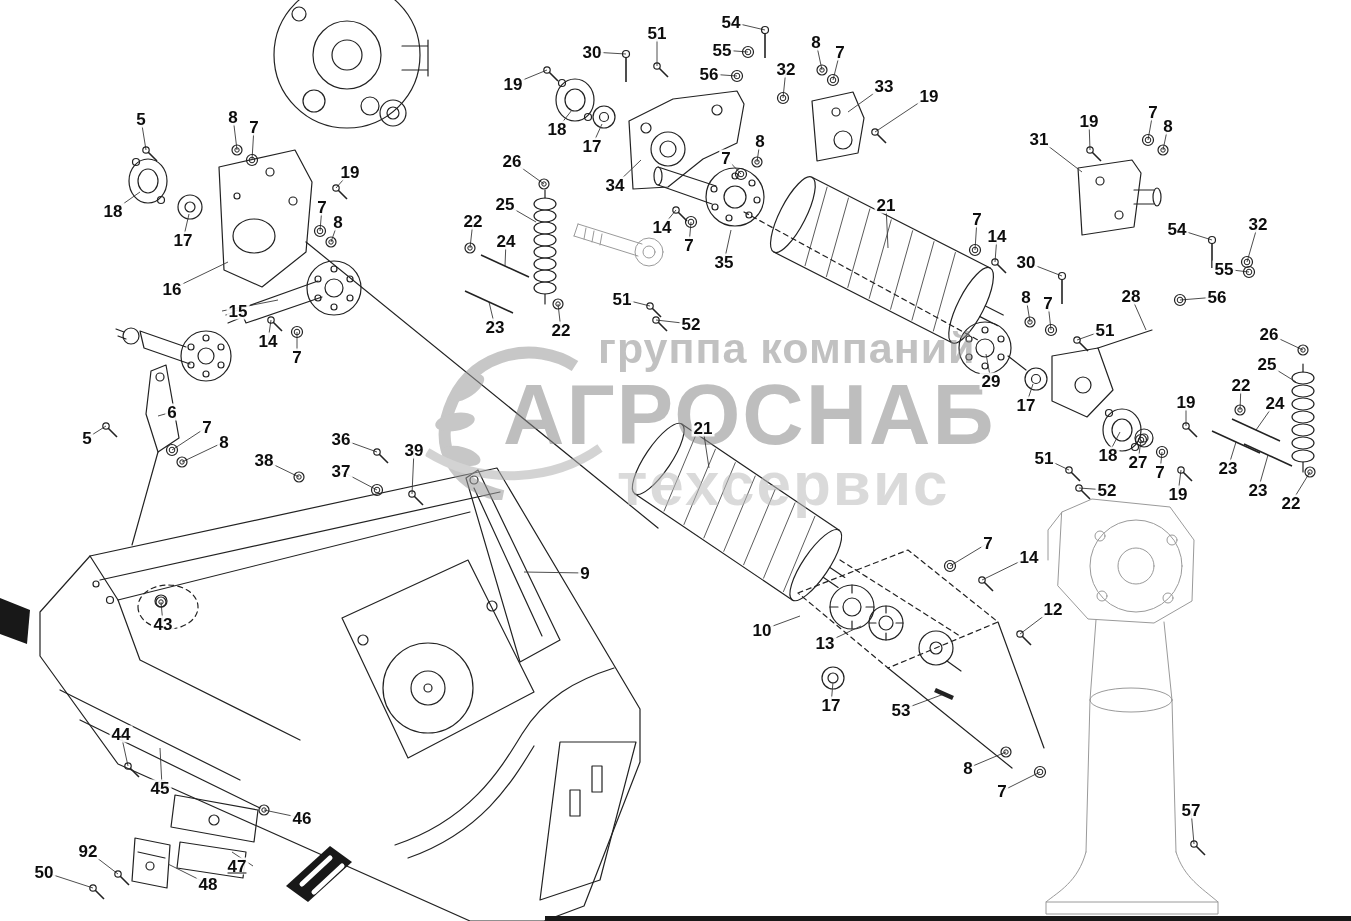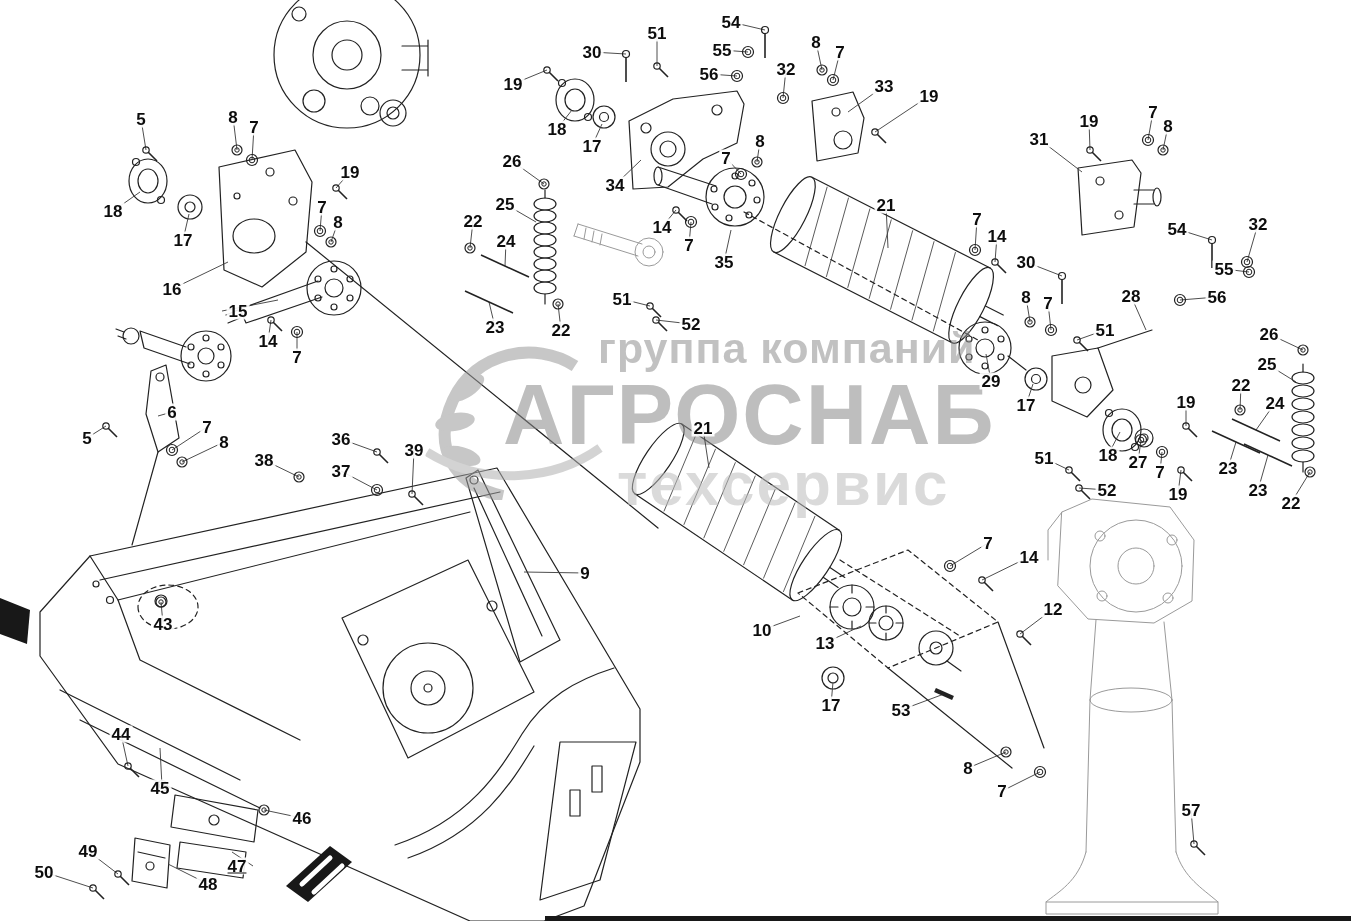--- a/index.html
+++ b/index.html
@@ -813,20 +813,20 @@
       <span class="callout" style="left: 1053px; top: 609px;">12</span>
       <span class="callout" style="left: 762px; top: 630px;">10</span>
       <span class="callout" style="left: 825px; top: 643px;">13</span>
       <span class="callout" style="left: 831px; top: 705px;">17</span>
       <span class="callout" style="left: 901px; top: 710px;">53</span>
       <span class="callout" style="left: 121px; top: 734px;">44</span>
       <span class="callout" style="left: 160px; top: 788px;">45</span>
       <span class="callout" style="left: 302px; top: 818px;">46</span>
       <span class="callout" style="left: 237px; top: 866px; text-decoration: underline;">47</span>
       <span class="callout" style="left: 208px; top: 884px;">48</span>
-      <span class="callout" style="left: 88px; top: 851px;">49</span>
+      <span class="callout" style="left: 88px; top: 851px;">92</span>
       <span class="callout" style="left: 44px; top: 872px;">50</span>
       <span class="callout" style="left: 968px; top: 768px;">8</span>
       <span class="callout" style="left: 1002px; top: 791px;">7</span>
       <span class="callout" style="left: 1191px; top: 810px;">57</span>
     </div>
 
 </div>
 
 </body></html>

